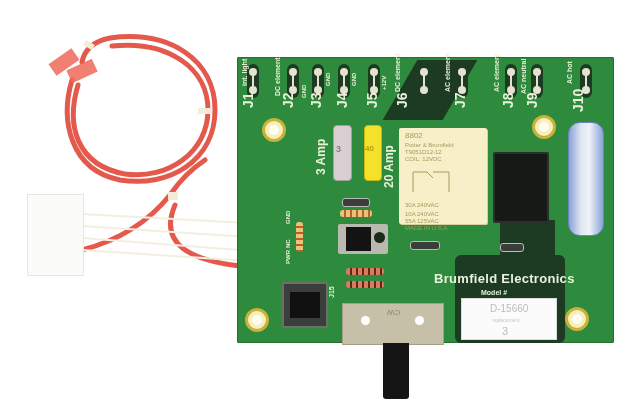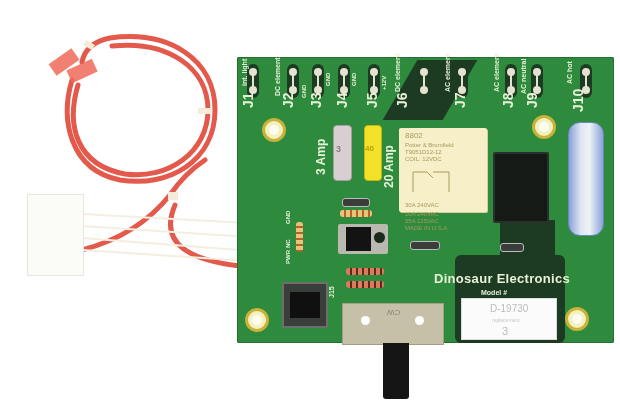--- a/index.html
+++ b/index.html
@@ -8,21 +8,21 @@
   .board-dark{position:absolute;background:#1d3a22;}
   .slk{position:absolute;color:#e8f2d8;font-weight:bold;white-space:nowrap;}
   .vert{transform:rotate(-90deg);transform-origin:left top;}
   .pad{position:absolute;width:12px;height:34px;border-radius:6px;background:#1d3a22;}
   .pad::before,.pad::after{content:"";position:absolute;left:2px;width:8px;height:8px;border-radius:50%;background:#e6e2d0;}
   .pad::before{top:4px;} .pad::after{bottom:4px;}
   .pad .bar{position:absolute;left:5px;top:8px;width:2px;height:18px;background:#e6e2d0;}
   .mount{position:absolute;width:18px;height:18px;border-radius:50%;background:#f4f0c0;border:3px solid #c8b23a;}
   .mount::after{content:"";position:absolute;left:4px;top:4px;width:10px;height:10px;border-radius:50%;background:#fffdf0;}
   .fuse{position:absolute;border-radius:4px;}
-  .relay{position:absolute;left:399px;top:128px;width:88px;height:84px;background:#f6efc8;border-radius:2px;box-shadow:1px 1px 0 #d8cf9e;}
+  .relay{position:absolute;left:399px;top:128px;width:88px;height:96px;background:#f6efc8;border-radius:2px;box-shadow:1px 1px 0 #d8cf9e;}
   .relay .t{position:absolute;left:6px;font-size:6px;color:#a89a60;line-height:7px;white-space:nowrap;}
   .blk-relay{position:absolute;left:493px;top:152px;width:52px;height:67px;background:#151a16;border:2px solid #2a302b;border-radius:2px;}
   .big-fuse{position:absolute;left:568px;top:122px;width:34px;height:112px;background:linear-gradient(90deg,#8aa2d8,#dfe6f2 35%,#eef3f6 60%,#8aa2d8);border-radius:12px;border:1px solid #6f86c6;}
   .res{position:absolute;height:7px;border-radius:3px;}
   .reg{position:absolute;left:338px;top:224px;width:50px;height:30px;background:#b9b9b0;border-radius:2px;}
   .reg .body{position:absolute;left:8px;top:3px;width:25px;height:24px;background:#121312;}
   .reg .hole{position:absolute;left:36px;top:8px;width:11px;height:11px;border-radius:50%;background:#1a2a1c;}
   .rj{position:absolute;left:282px;top:282px;width:42px;height:42px;background:#3b3f3b;border:2px solid #6d706a;}
   .rj .in{position:absolute;left:6px;top:8px;width:30px;height:26px;background:#101010;}
   .label-box{position:absolute;left:461px;top:298px;width:94px;height:40px;background:#fbfbfb;border:1px solid #ddd;}
@@ -163,24 +163,24 @@
 
 <div class="slk vert" style="left:285px;top:224px;font-size:6px;">GND</div>
 <div class="slk vert" style="left:285px;top:248px;font-size:6px;">NC</div>
 <div class="slk vert" style="left:285px;top:264px;font-size:6px;">PWR</div>
 
 <div class="rj">
     <div class="in"></div>
   </div>
 <div class="slk vert" style="left:328px;top:298px;font-size:7px;">J15</div>
 
-<div class="slk" style="left:434px;top:271px;font-size:13px;letter-spacing:0.3px;">Dinosaur Electronics</div>
+<div class="slk" style="left:434px;top:271px;font-size:13px;letter-spacing:0.3px;">Brumfield Electronics</div>
 <div class="slk" style="left:481px;top:289px;font-size:7px;">Model #</div>
 <div class="label-box">
-  <div style="position:absolute;left:28px;top:4px;font-size:10px;color:#bcbcbc;">D-19730</div>
+  <div style="position:absolute;left:28px;top:4px;font-size:10px;color:#bcbcbc;">D-15660</div>
   <div style="position:absolute;left:30px;top:18px;font-size:5px;color:#c8c8c8;">replacement</div>
   <div style="position:absolute;left:40px;top:26px;font-size:11px;color:#bcbcbc;">3</div>
 </div>
 
 <div class="switch-plate">
   <div style="position:absolute;left:18px;top:12px;width:9px;height:9px;border-radius:50%;background:#fff;"></div>
   <div style="position:absolute;left:72px;top:12px;width:9px;height:9px;border-radius:50%;background:#fff;"></div>
   <div style="position:absolute;left:44px;top:4px;font-size:8px;color:#8a8472;transform:rotate(180deg);">CW</div>
 </div>
 <div class="knob"></div>

